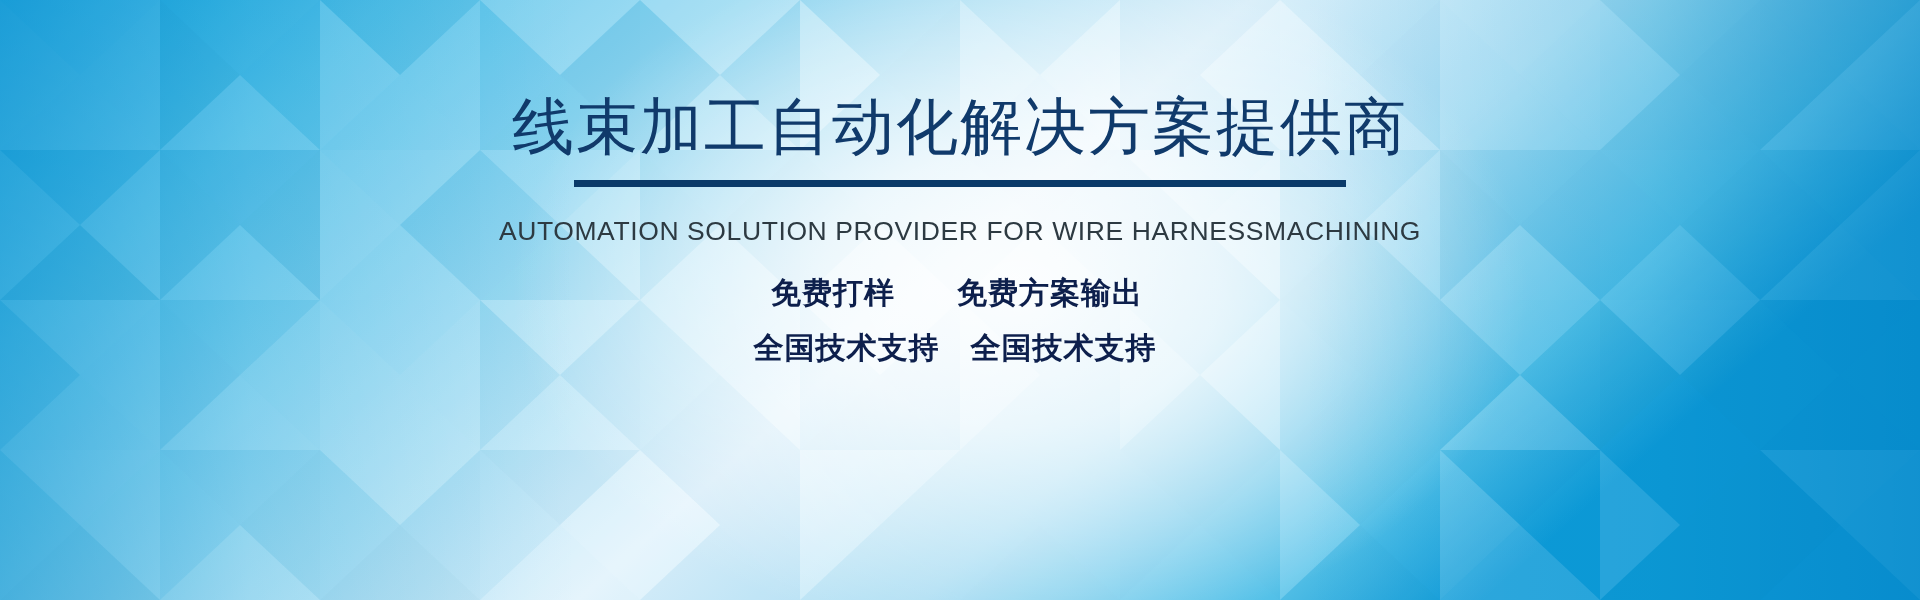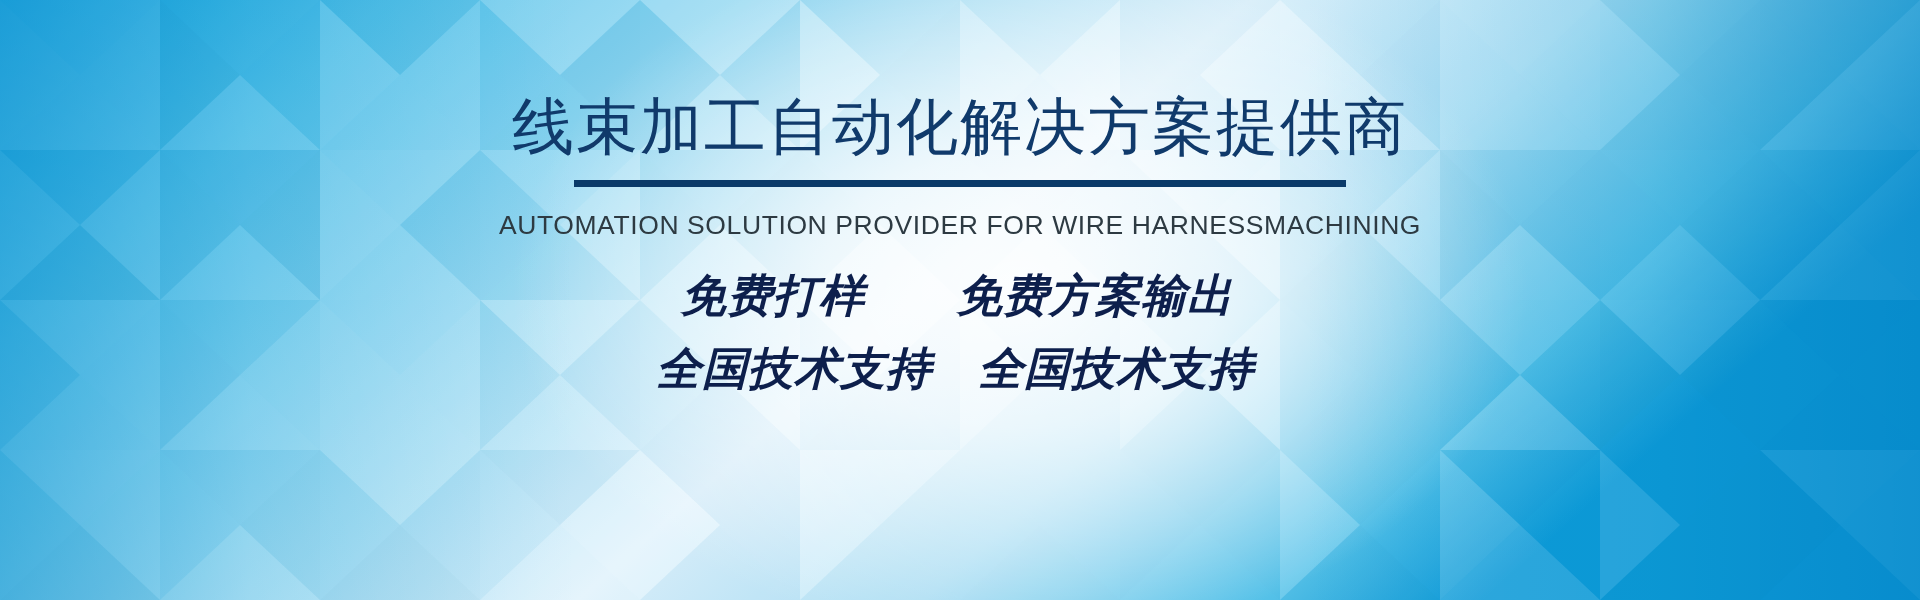--- a/index.html
+++ b/index.html
@@ -67,45 +67,44 @@
   }
 
   .rule {
     width:772px;
     height:7px;
     background:#0a3a69;
     margin-top:22px;
   }
 
   .subline {
-    margin-top:23px;
+    margin-top:29px;
     font-size:26.5px;
     letter-spacing:0.6px;
     color:#2d3a42;
     font-weight:400;
     white-space:nowrap;
     text-align:center;
     font-family:"Liberation Sans","DejaVu Sans",sans-serif;
   }
 
   .taglines {
     margin-top:28px;
     display:flex; flex-direction:column;
     align-items:center;
     gap:20px;
   }
   .tagline {
-    font-size:45px;
+    font-size:30px;
     font-weight:bold;
     color:#0d1f4c;
     letter-spacing:1px;
     white-space:pre;
     line-height:1.18;
     font-family:"DejaVu Sans","Liberation Sans",sans-serif;
-    font-style:italic;
   }
   .tagline.row1 { margin-left:-6px; }
   .tagline.row2 { margin-left:-10px; }
 </style>
 </head>
 <body>
 
 <div id="banner">
 
   <svg id="mosaic" viewBox="0 0 1920 600" preserveAspectRatio="none" xmlns="http://www.w3.org/2000/svg">

